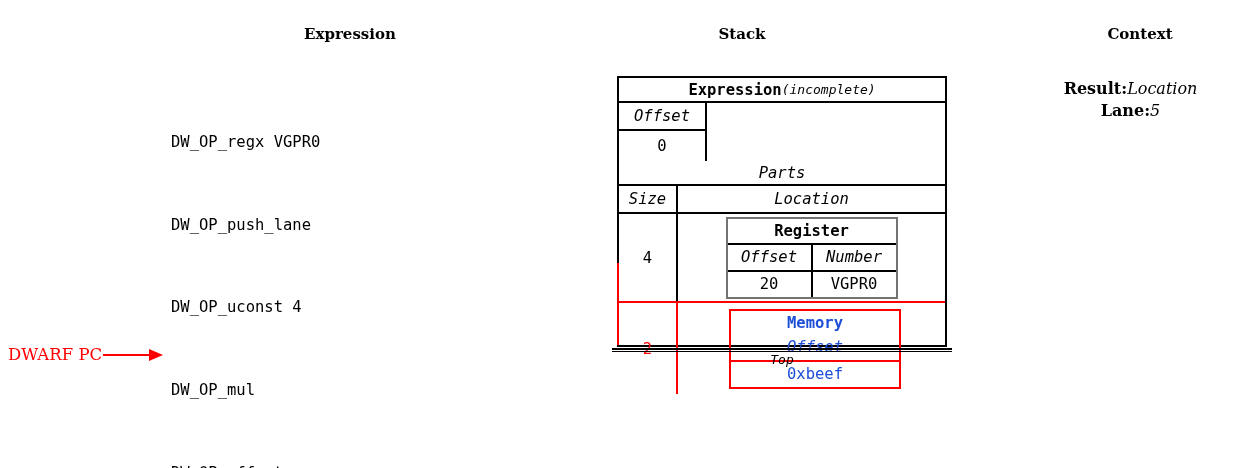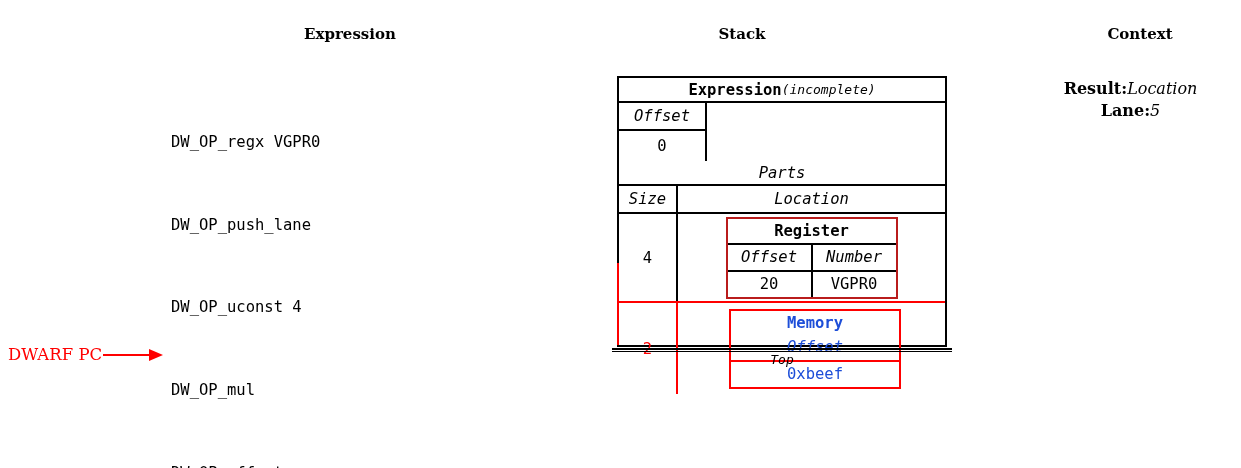--- a/index.html
+++ b/index.html
@@ -204,21 +204,21 @@
   #part-row-0 { height: 87px; }
   #part-row-1 { height: 93px; border-top: 2px solid #ff0000; }
 
   #part-row-1 .size-cell {
     border-right: 2px solid #ff0000;
     color: #ff0000;
   }
 
   
   .nested-box {
-    border: 2px solid #b91c1c;
+    border: 2px solid #737373;
     box-sizing: border-box;
     width: 172px;
     font-size: 15.5px;
   }
   .nested-title {
     font-weight: bold;
     text-align: center;
     height: 24px;
     line-height: 24px;
   }

